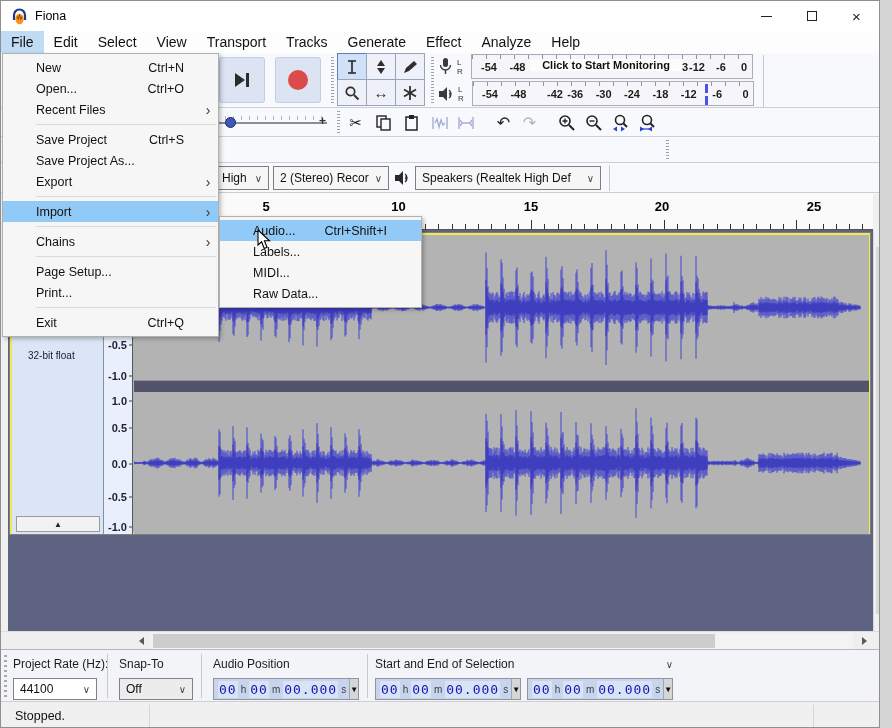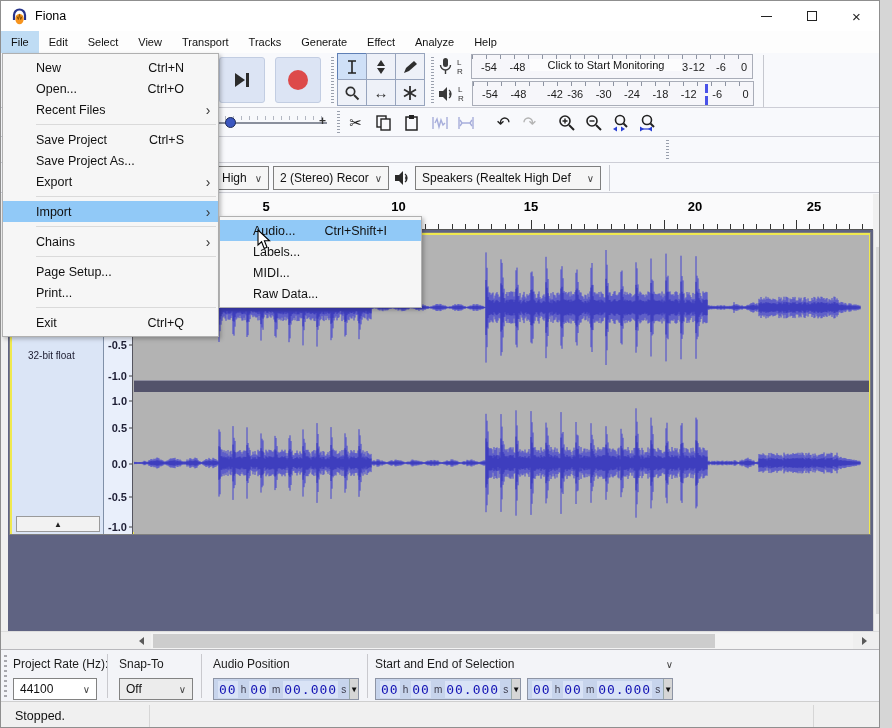--- a/index.html
+++ b/index.html
@@ -12,42 +12,42 @@
   .titlebar { position:absolute; left:0; top:0; width:100%; height:30px; background:#ffffff; }
   .app-icon { position:absolute; left:10px; top:7px; width:17px; height:17px; }
   .title-text { position:absolute; left:34px; top:8px; font-size:12.5px; color:#000; }
   .winbtn { position:absolute; top:0; width:45px; height:30px; display:flex; align-items:center; justify-content:center; color:#222; }
   .wb-min { right:90px; } .wb-max { right:45px; } .wb-close { right:0; font-size:15px; }
   .minline { width:11px; height:1px; background:#222; }
   .maxbox { width:10px; height:10px; border:1px solid #222; }
 
   
   .menubar { position:absolute; left:0; top:30px; width:100%; height:22px; background:#fdfdfd; display:flex; align-items:stretch; }
-  .mb-item { padding:0 10px; display:flex; align-items:center; font-size:11px; color:#111; }
+  .mb-item { padding:0 10px; display:flex; align-items:center; font-size:14px; color:#111; }
   .mb-item.active { background:#bfdcf4; }
 
   
   .toolzone { position:absolute; left:0; top:52px; width:100%; height:141px; background:#f8f9fc; }
   .trow { position:relative; width:100%; border-bottom:1px solid #cdced6; }
   .trow1 { height:55px; } .trow2 { height:29px; } .trow3 { height:26px; } .trow4 { height:30px; }
   .vgrip { position:absolute; width:3px; background:repeating-linear-gradient(#9aa0ad 0 1px, transparent 1px 3px); }
   .vsep  { position:absolute; width:1px; background:#c6c8cf; }
 
   .tbtn { position:absolute; width:46px; height:46px; top:4px; background:#dce4f4; border:1px solid #c2cde2; border-radius:3px;
           display:flex; align-items:center; justify-content:center; }
   .rec-dot { width:20px; height:20px; border-radius:50%; background:#dd4a4a; }
 
   .toolgrid { position:absolute; left:337px; top:1px; display:grid; grid-template-columns:repeat(3,29px); grid-template-rows:26px 26px; }
   .toolcell { border:1px solid #97a4bd; margin:-1px 0 0 -1px; display:flex; align-items:center; justify-content:center; background:#eef1f8; color:#2e2e2e; }
   .toolcell.sel { background:#cfе0f7; background:#cfe0f7; border-color:#5e7fb5; }
 
   .meterrow { position:absolute; left:436px; height:27px; display:flex; align-items:center; }
   .lr { width:10px; font-size:8px; line-height:9px; color:#333; margin-left:3px; }
   .meterbox { position:relative; width:282px; height:25px; margin-left:4px; background:#f6f6fa; border:1px solid #a9adb8;
-              background-image:repeating-linear-gradient(90deg,#8d93a2 0 1px, transparent 1px 14px); background-size:100% 4px; background-repeat:no-repeat; }
+              background-image:repeating-linear-gradient(90deg,#8d93a2 0 1px, transparent 1px 14px); background-size:100% 4px; background-repeat:no-repeat;font-weight:bold; }
   .mnum { position:absolute; top:6px; font-size:11px; color:#1c1c1c; transform:translateX(-50%); }
   .moverlay { position:absolute; left:58px; top:4px; width:152px; background:#fcfcfd; font-size:11px; color:#111; text-align:center; }
   .peakmark { position:absolute; width:3px; background:#4a52e8; }
 
   .slider-track { position:absolute; height:2px; background:#8a8f9c; top:14px; }
   .slider-ticks { position:absolute; height:4px; top:8px; background:repeating-linear-gradient(90deg,#b3b7c2 0 1px, transparent 1px 8px); }
   .slider-knob { position:absolute; width:11px; height:11px; border-radius:50%; background:#3c57c0; border:1px solid #1d2a56; top:9px; }
   .slider-plus { position:absolute; top:6px; font-size:12px; font-weight:bold; color:#333; }
 
   .ebtn { position:absolute; top:2px; width:25px; height:25px; display:flex; align-items:center; justify-content:center; color:#222; }
@@ -450,21 +450,21 @@
       <div class="rtick" style="left: 774.8px; height: 5px;"></div>
       <div class="rtick" style="left: 788px; height: 9px;"></div>
       <div class="rtick" style="left: 801.3px; height: 5px;"></div>
       <div class="rtick" style="left: 814.5px; height: 5px;"></div>
       <div class="rtick" style="left: 827.8px; height: 5px;"></div>
       <div class="rtick" style="left: 841px; height: 5px;"></div>
       <div class="rtick" style="left: 854.3px; height: 5px;"></div>
       <span class="ruler-label" style="left: 258px;">5</span>
       <span class="ruler-label" style="left: 390.5px;">10</span>
       <span class="ruler-label" style="left: 523px;">15</span>
-      <span class="ruler-label" style="left: 687px;">20</span>
+      <span class="ruler-label" style="left: 654px;">20</span>
       <span class="ruler-label" style="left: 788px; margin-left: 18px;">25</span>
     </div>
 
   <div class="content">
     <div class="track">
       <div class="tpanel">
         <span class="tformat">32-bit float</span>
         <div class="collapse-btn">
             <span>▲</span>
           </div>

